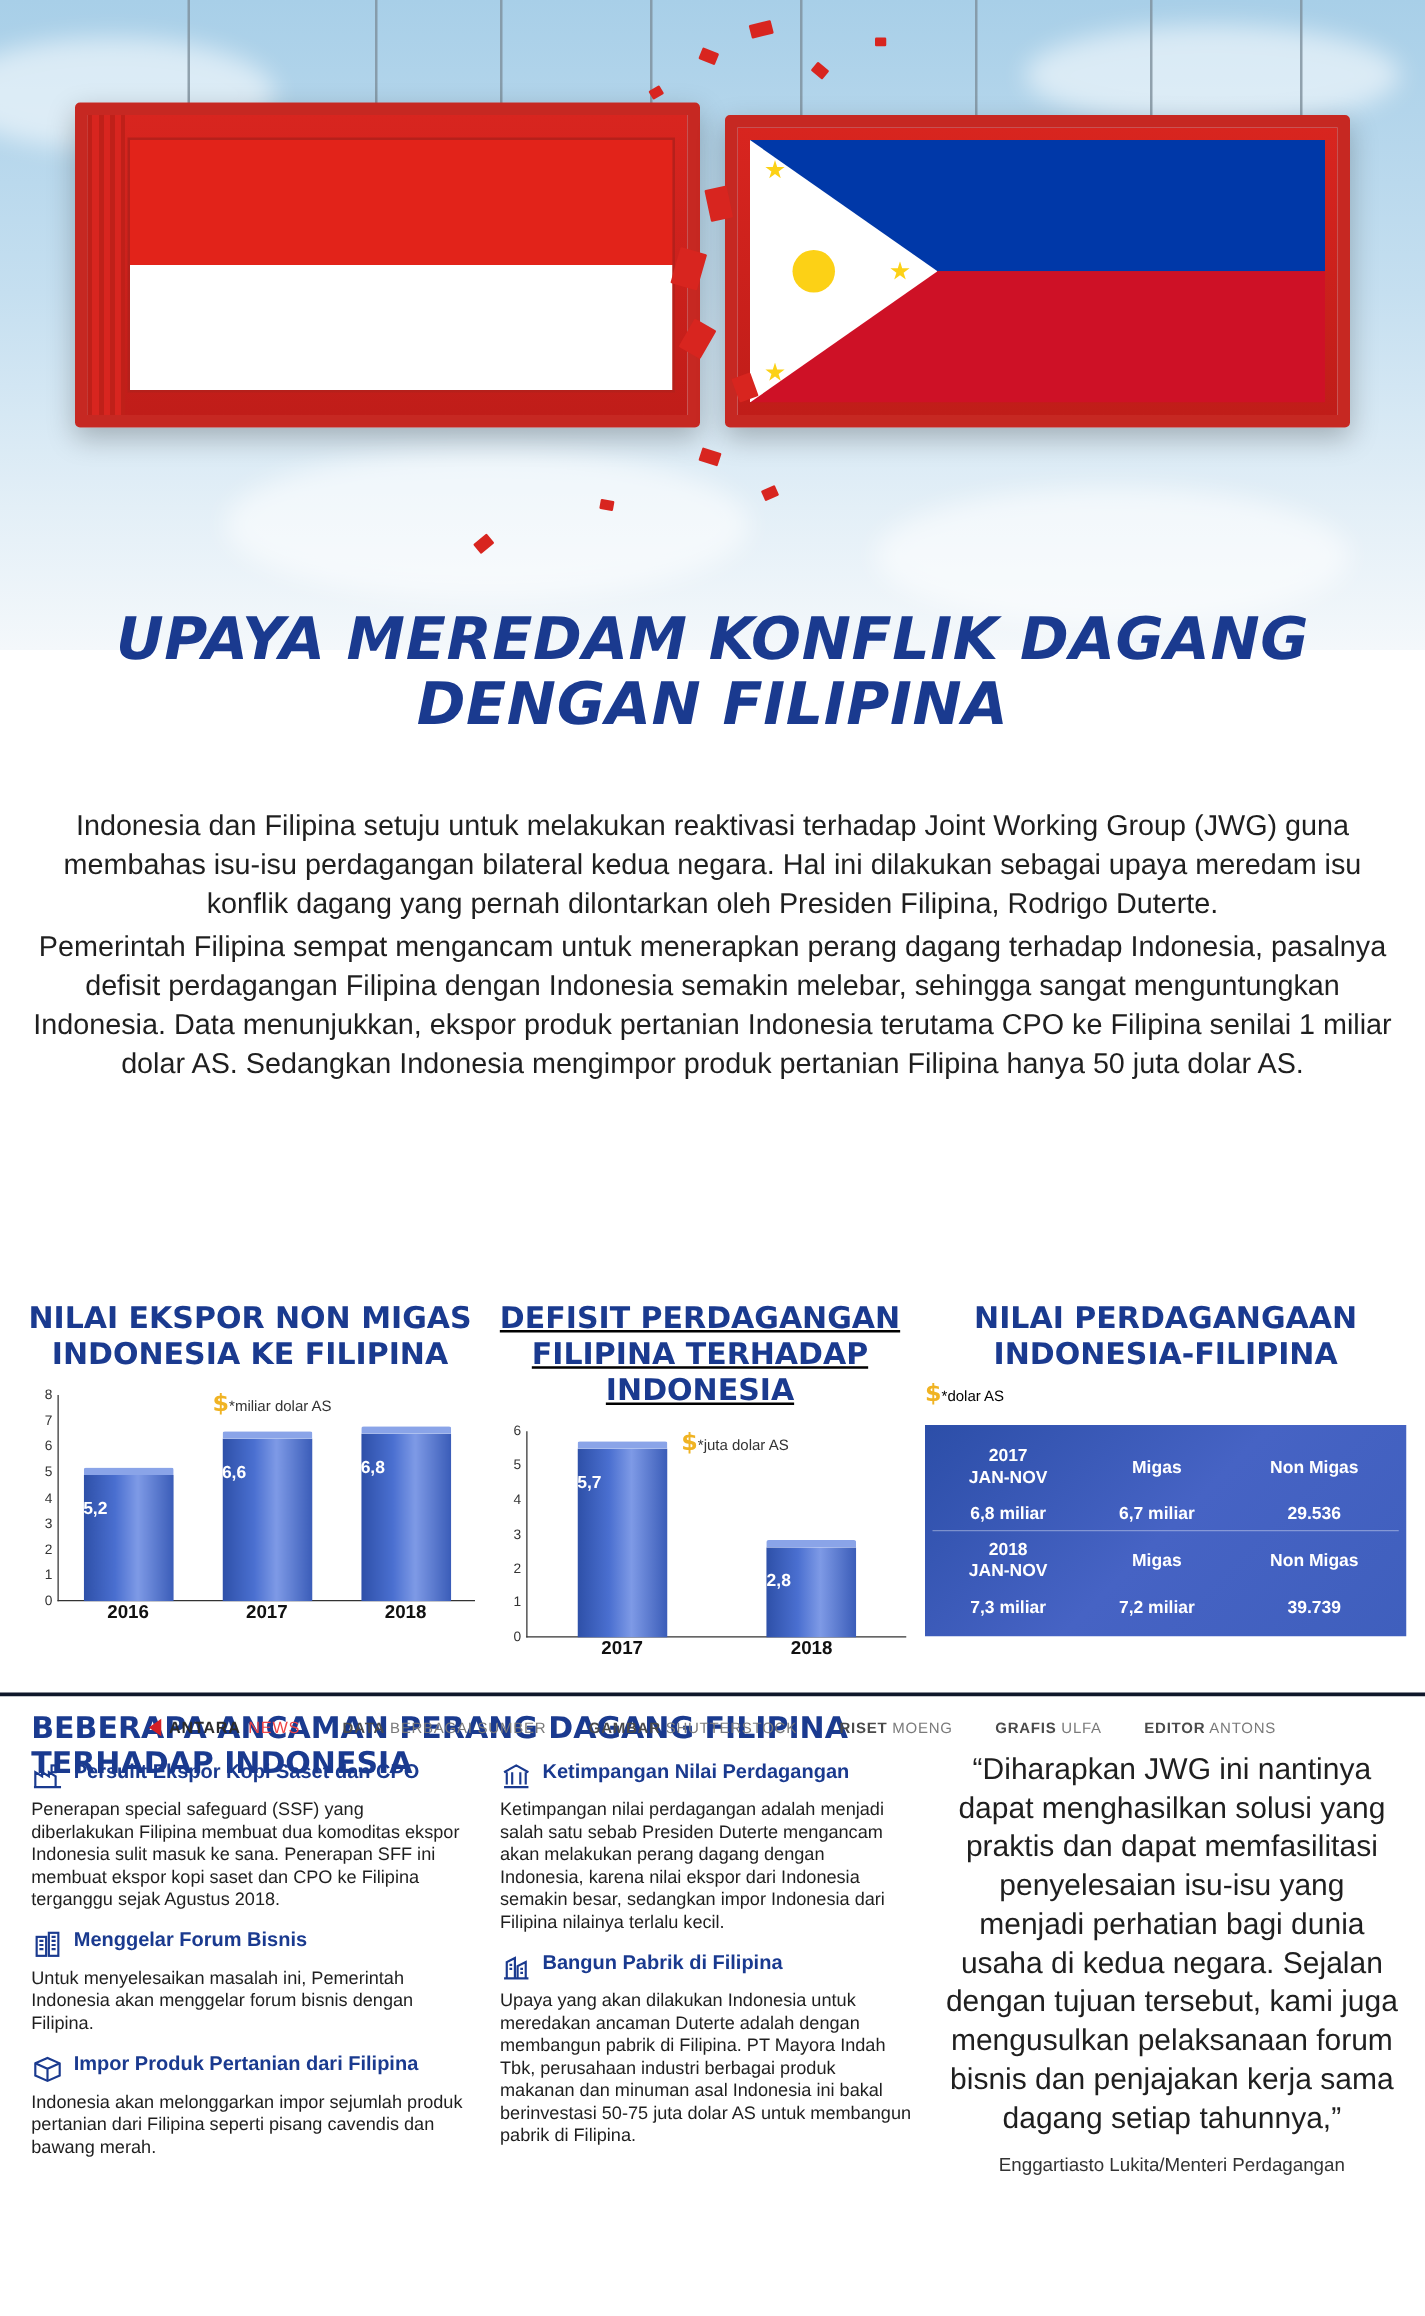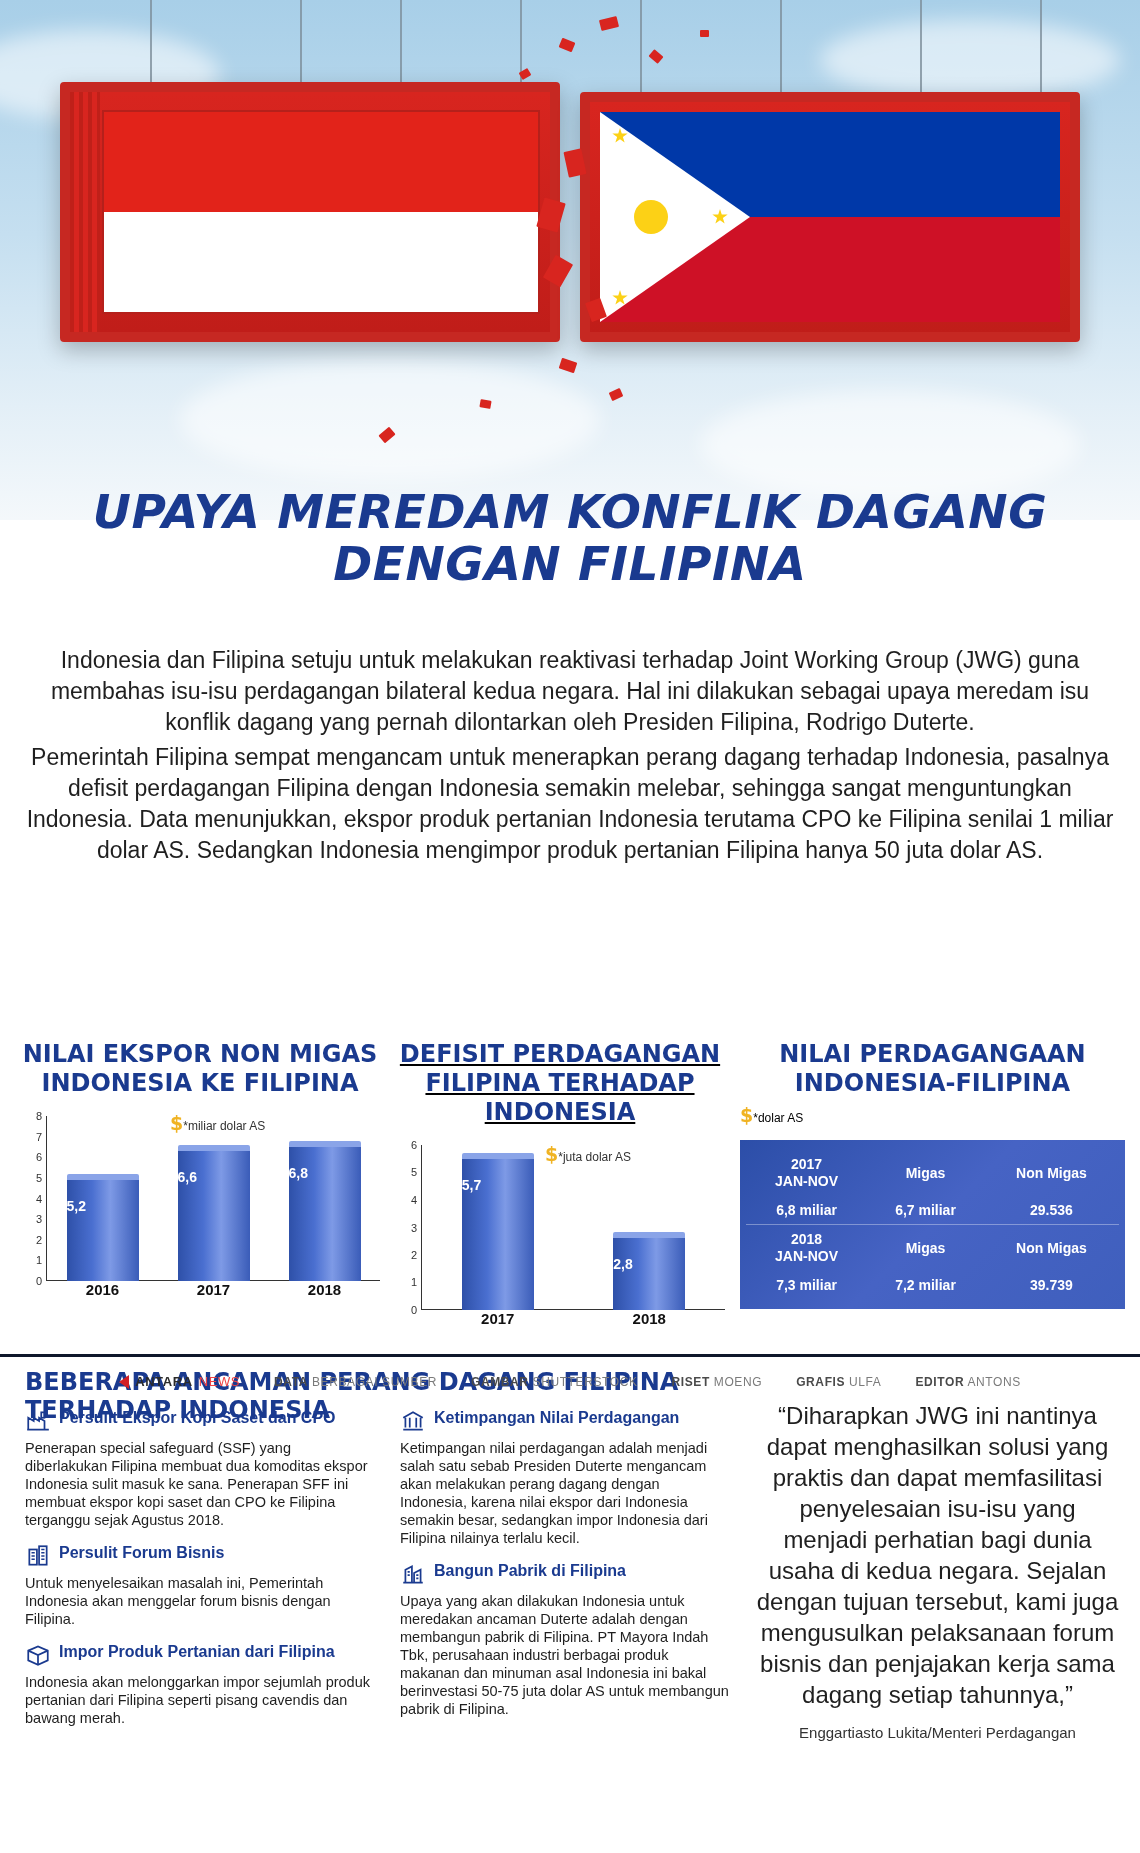--- a/index.html
+++ b/index.html
@@ -354,21 +354,21 @@
       </div>
       <div class="item-body">Penerapan special safeguard (SSF) yang diberlakukan Filipina membuat dua komoditas ekspor Indonesia sulit masuk ke sana. Penerapan SFF ini membuat ekspor kopi saset dan CPO ke Filipina terganggu sejak Agustus 2018.</div>
     </div>
     <div class="item">
       <div class="item-head">
         <svg class="ic" viewBox="0 0 24 24" fill="none" stroke="currentColor" stroke-width="1.6">
           <rect x="4" y="6" width="7" height="14"></rect>
             <rect x="13" y="3" width="7" height="17"></rect>
           <path d="M6 9h3M6 12h3M6 15h3M15 6h3M15 9h3M15 12h3M15 15h3"></path>
         </svg>
-        <div class="item-title">Persulit Forum Bisnis</div>
+        <div class="item-title">Menggelar Forum Bisnis</div>
       </div>
       <div class="item-body">Untuk menyelesaikan masalah ini, Pemerintah Indonesia akan menggelar forum bisnis dengan Filipina.</div>
     </div>
     <div class="item">
       <div class="item-head">
         <svg class="ic" viewBox="0 0 24 24" fill="none" stroke="currentColor" stroke-width="1.6">
           <path d="M3 8l9-4 9 4v9l-9 4-9-4z"></path>
             <path d="M3 8l9 4 9-4M12 12v9"></path>
         </svg>
         <div class="item-title">Impor Produk Pertanian dari Filipina</div>

